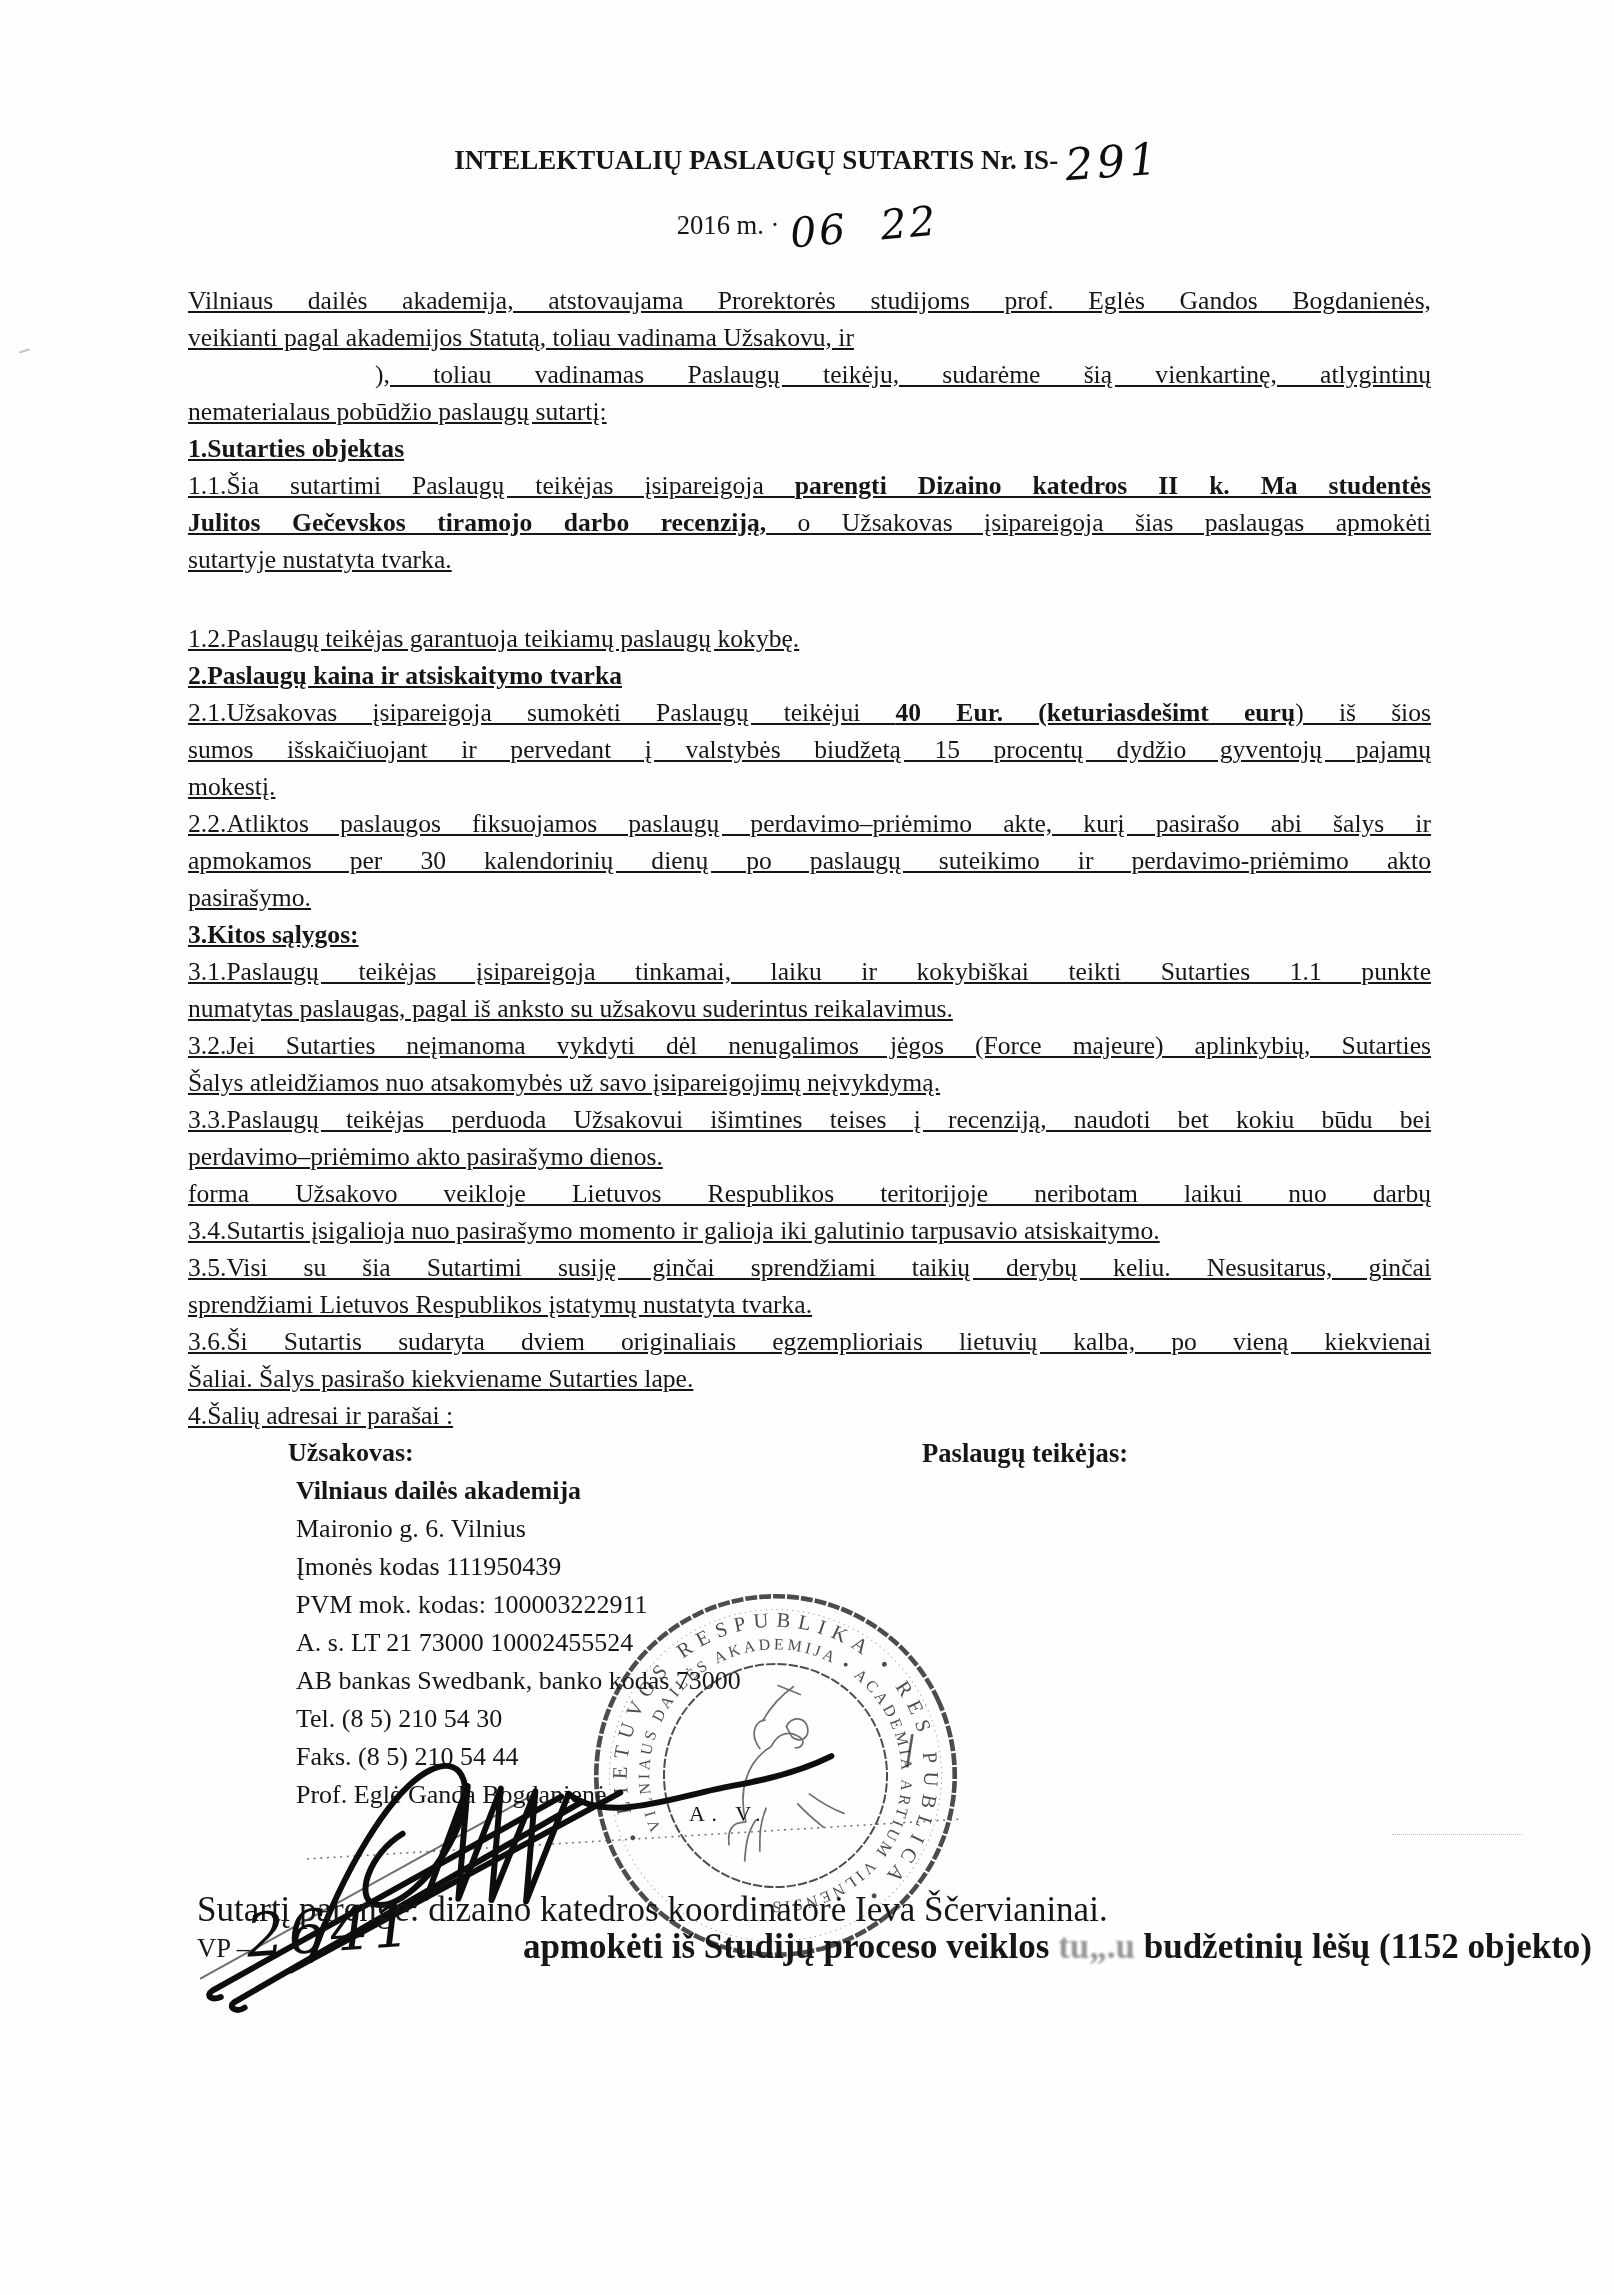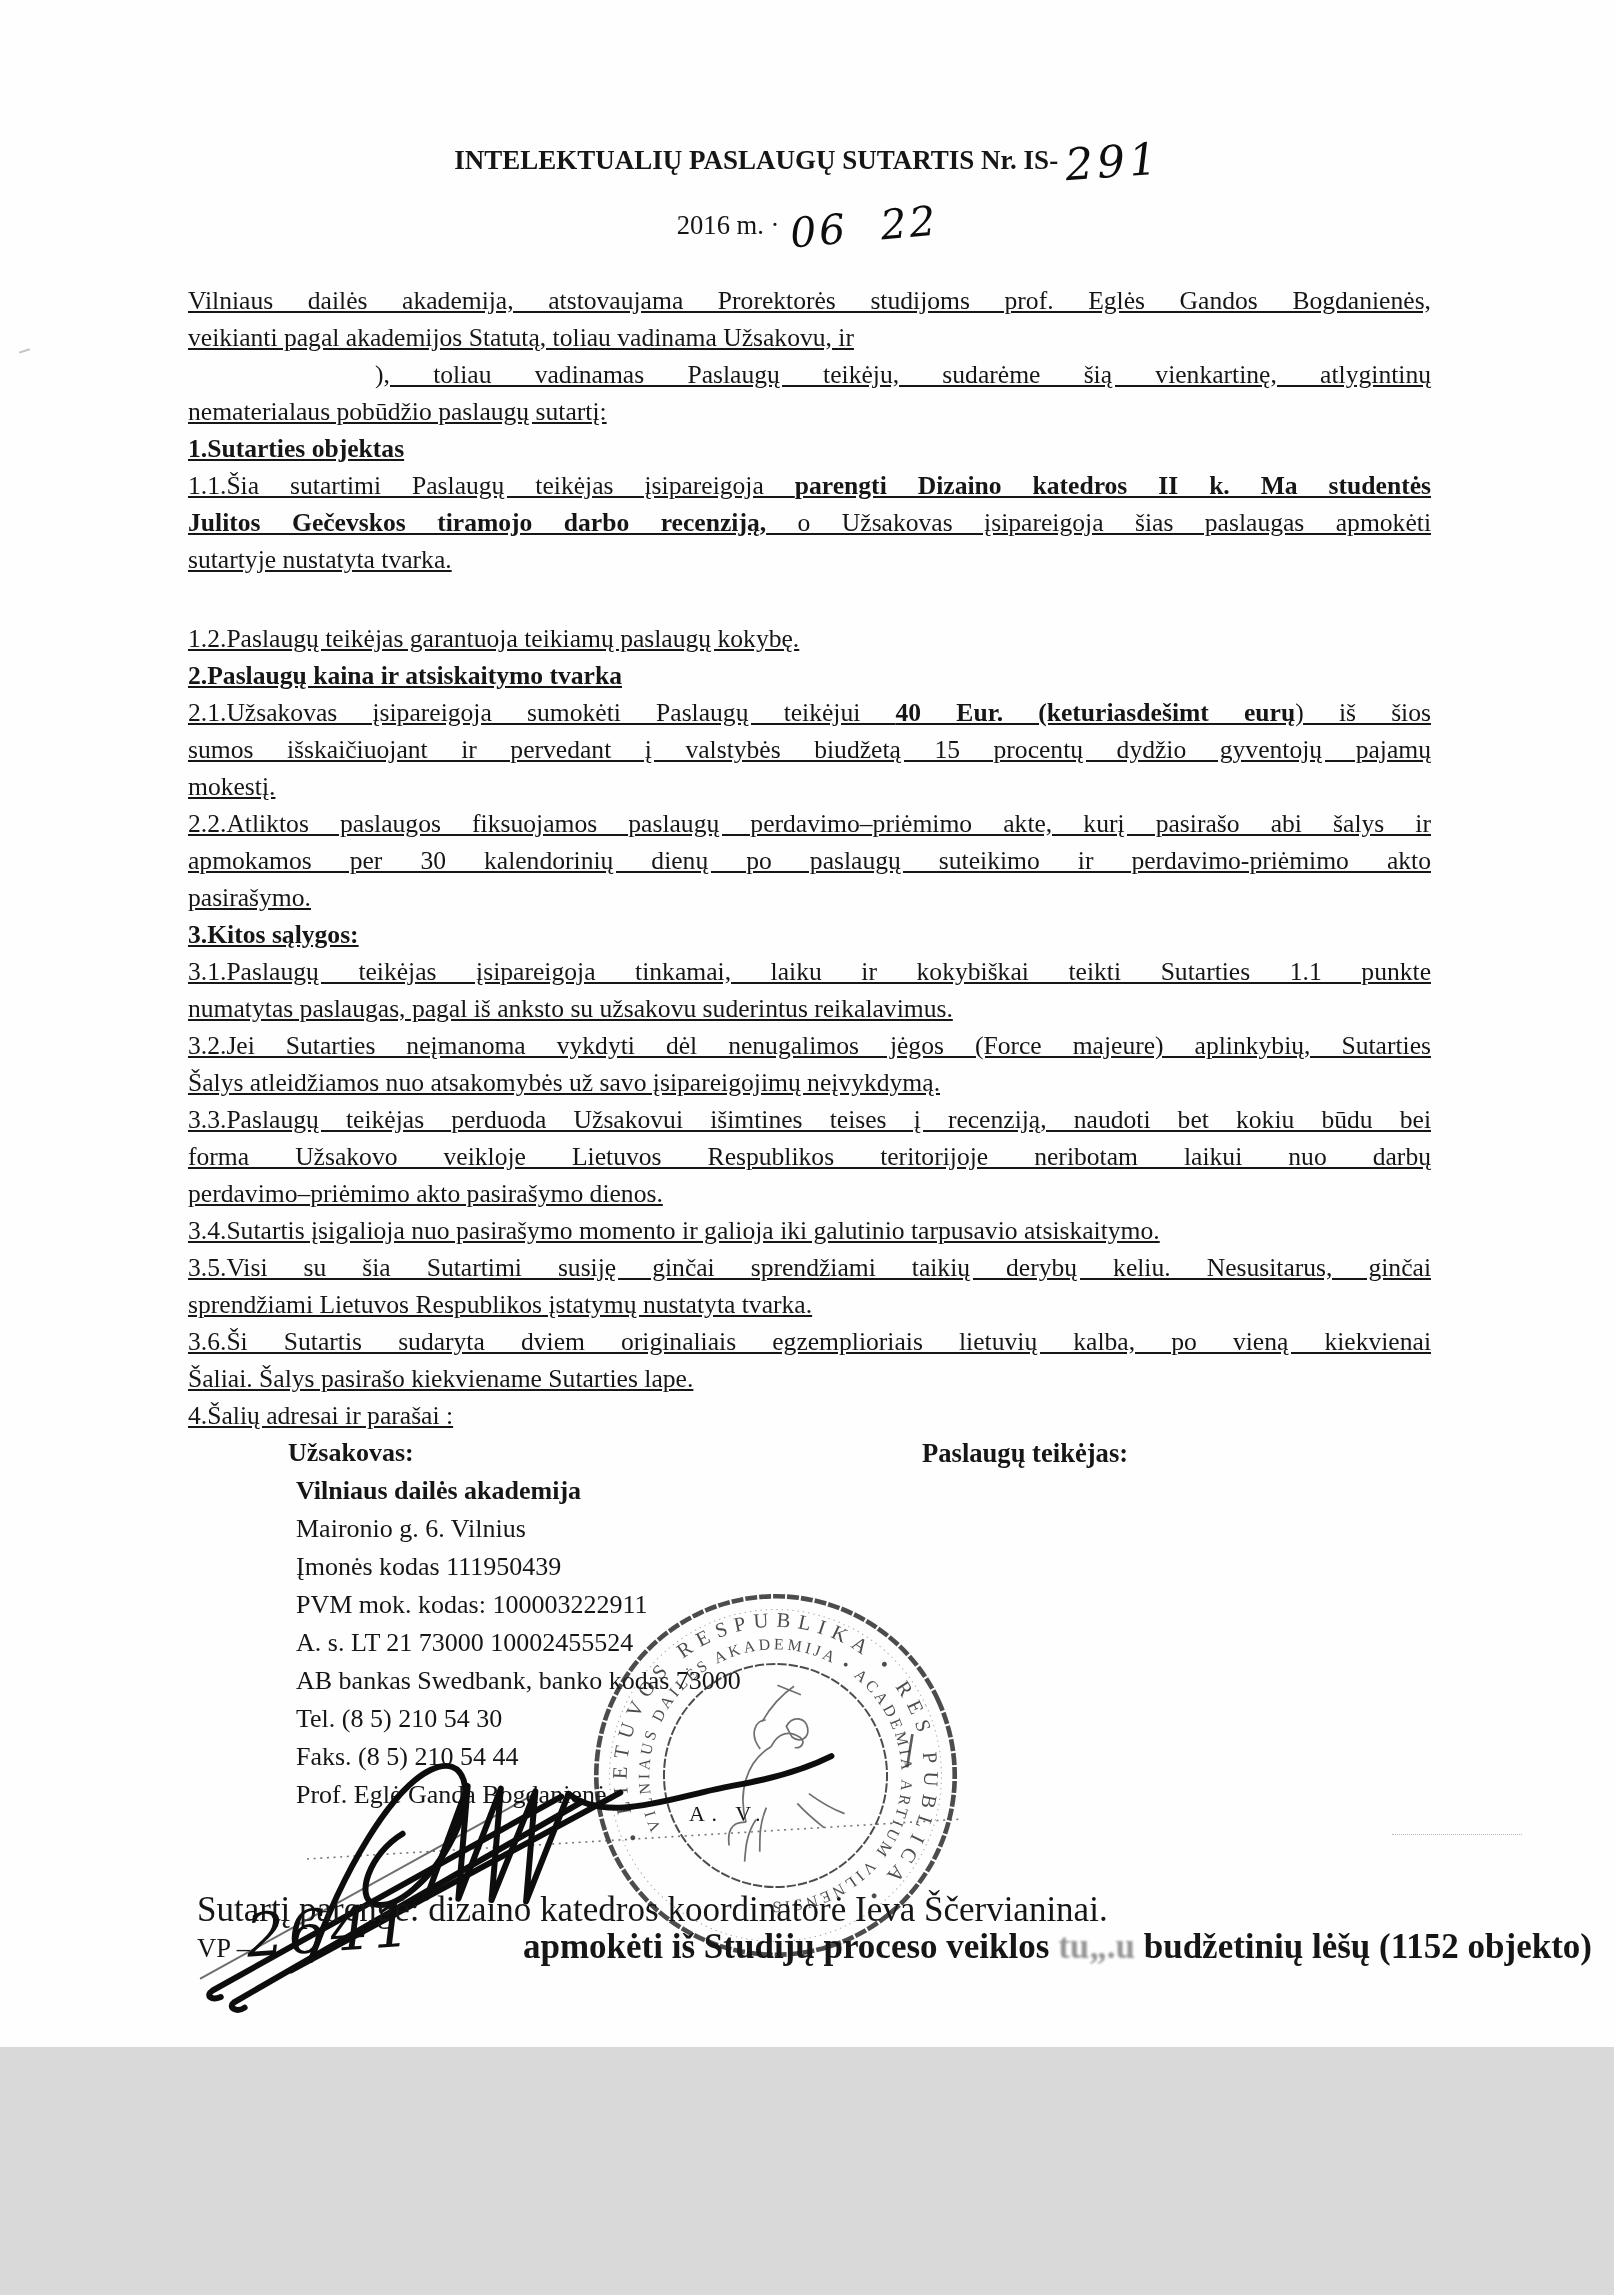--- a/index.html
+++ b/index.html
@@ -1,17 +1,17 @@
 <!DOCTYPE html>
 <html style="font-size:10.6px"><head>
 <meta charset="utf-8">
 <style>
   html,body{margin:0;padding:0;background:#d9d9d9;}
   .page{
-    position:relative;width:1615px;height:2047px;background:#fefefe;
+    position:relative;width:1615px;height:2295px;background:#fefefe;
     font-family:"Liberation Serif",serif;color:#161616;overflow:hidden;
   }
   
   .title-row{position:absolute;top:145px;left:0;width:100%;display:flex;
     justify-content:center;align-items:flex-end;gap:2.7px;font-weight:bold;font-size:27px;line-height:31px;}
   .date-row{position:absolute;top:210px;left:0;width:100%;display:flex;
     justify-content:center;align-items:flex-end;font-size:26.6px;line-height:31px;}
   .hand{font-family:"DejaVu Serif",serif;font-style:italic;color:#0e0e0e;font-weight:normal;}
   .hand-291{font-size:44px;line-height:29px;transform:rotate(-4deg);letter-spacing:4px;margin-left:4px;}
   .hand-date{font-size:41px;line-height:28px;transform:rotate(-5deg);letter-spacing:2.7px;word-spacing:17.3px;margin-left:10.6px;}
@@ -71,22 +71,22 @@
       <div class="bline"><span>mokestį.</span></div>
       <div class="bline j"><span>2.2.Atliktos paslaugos fiksuojamos paslaugų perdavimo–priėmimo akte, kurį pasirašo abi šalys ir</span></div>
       <div class="bline j"><span>apmokamos per 30 kalendorinių dienų po paslaugų suteikimo ir perdavimo-priėmimo akto</span></div>
       <div class="bline"><span>pasirašymo.</span></div>
       <div class="bline"><span class="b">3.Kitos sąlygos:</span></div>
       <div class="bline j"><span>3.1.Paslaugų teikėjas įsipareigoja tinkamai, laiku ir kokybiškai teikti Sutarties 1.1 punkte</span></div>
       <div class="bline"><span>numatytas paslaugas, pagal iš anksto su užsakovu suderintus reikalavimus.</span></div>
       <div class="bline j"><span>3.2.Jei Sutarties neįmanoma vykdyti dėl nenugalimos jėgos (Force majeure) aplinkybių, Sutarties</span></div>
       <div class="bline"><span>Šalys atleidžiamos nuo atsakomybės už savo įsipareigojimų neįvykdymą.</span></div>
       <div class="bline j"><span>3.3.Paslaugų teikėjas perduoda Užsakovui išimtines teises į recenziją, naudoti bet kokiu būdu bei</span></div>
+      <div class="bline"><span>perdavimo–priėmimo akto pasirašymo dienos.</span></div>
       <div class="bline j"><span>forma Užsakovo veikloje Lietuvos Respublikos teritorijoje neribotam laikui nuo darbų</span></div>
-      <div class="bline"><span>perdavimo–priėmimo akto pasirašymo dienos.</span></div>
       <div class="bline"><span>3.4.Sutartis įsigalioja nuo pasirašymo momento ir galioja iki galutinio tarpusavio atsiskaitymo.</span></div>
       <div class="bline j"><span>3.5.Visi su šia Sutartimi susiję ginčai sprendžiami taikių derybų keliu. Nesusitarus, ginčai</span></div>
       <div class="bline"><span>sprendžiami Lietuvos Respublikos įstatymų nustatyta tvarka.</span></div>
       <div class="bline j"><span>3.6.Ši Sutartis sudaryta dviem originaliais egzemplioriais lietuvių kalba, po vieną kiekvienai</span></div>
       <div class="bline"><span>Šaliai. Šalys pasirašo kiekviename Sutarties lape.</span></div>
       <div class="bline"><span>4.Šalių adresai ir parašai :</span></div>
     </div>
 
   <div class="parties-left">
     <div class="party-line b">Užsakovas:</div>

